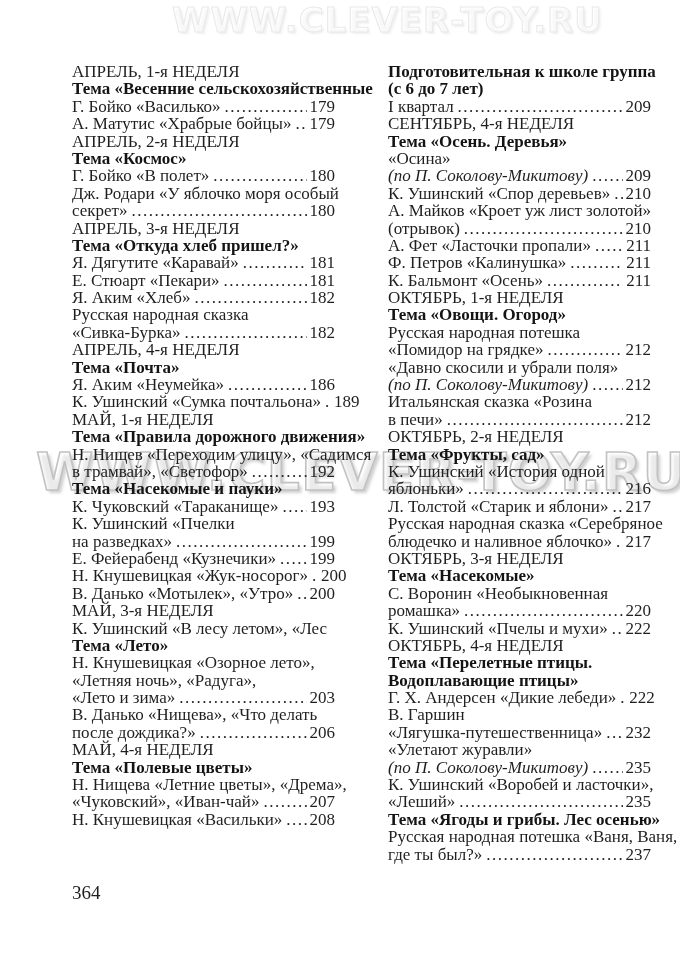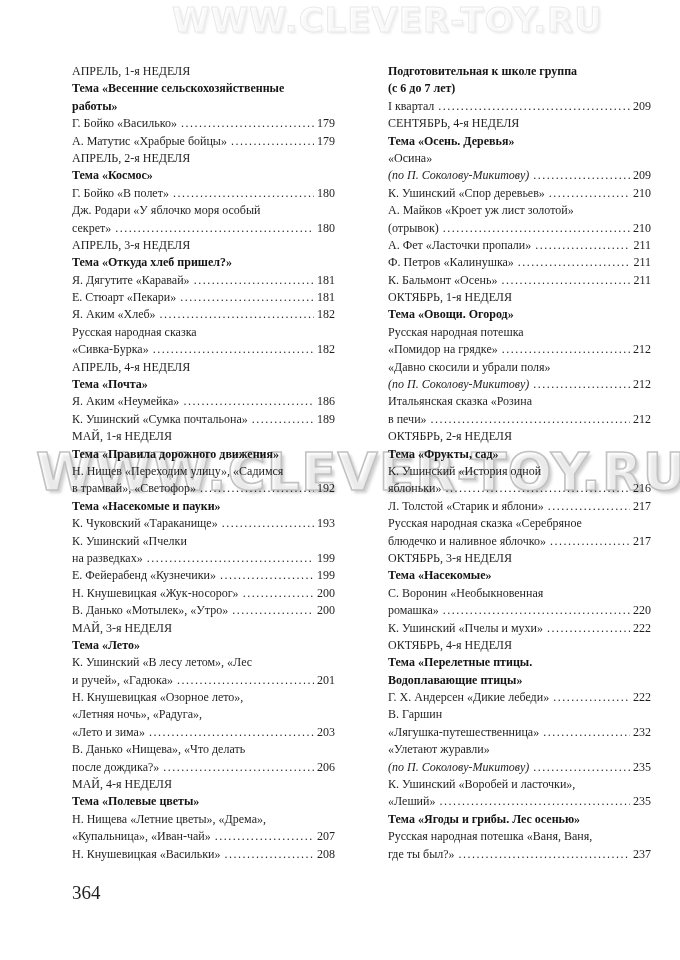--- a/index.html
+++ b/index.html
@@ -10,21 +10,21 @@
     font-family: "Liberation Serif", "DejaVu Serif", serif;
     color: #1f1f1f;
     position: relative;
   }
   .page { position: absolute; inset: 0; }
 
   .toc-col {
     position: absolute;
     top: 63px;
     width: 263px;
-    font-size: 12px;
+    font-size: 17px;
     line-height: 17.4px;
   }
   #col-left  { left: 72px; }
   #col-right { left: 348px; margin-left: 40px; }
 
   .toc-line { display: flex; align-items: baseline; height: 17.4px; }
   .toc-line .t { white-space: nowrap; flex: 0 0 auto; }
   .toc-line .t.b { font-weight: bold; color: #141414; }
   .toc-line .t.i { font-style: italic; }
   .toc-line .leader {
@@ -80,23 +80,20 @@
   <div id="wm-mid" class="watermark">WWW.CLEVER-TOY.RU</div>
 
   <div id="col-left" class="toc-col">
       <div class="toc-line">
         <span class="t">АПРЕЛЬ, 1-я НЕДЕЛЯ</span>
       </div>
       <div class="toc-line">
         <span class="t b">Тема «Весенние сельскохозяйственные</span>
       </div>
       <div class="toc-line">
-        <span class="t b">работы»</span>
-      </div>
-      <div class="toc-line">
         <span class="t">Г. Бойко «Василько»</span>
         <span class="leader"></span>
         <span class="p">179</span>
       </div>
       <div class="toc-line">
         <span class="t">А. Матутис «Храбрые бойцы»</span>
         <span class="leader"></span>
         <span class="p">179</span>
       </div>
       <div class="toc-line">
@@ -205,31 +202,26 @@
       </div>
       <div class="toc-line">
         <span class="t">В. Данько «Мотылек», «Утро»</span>
         <span class="leader"></span>
         <span class="p">200</span>
       </div>
       <div class="toc-line">
         <span class="t">МАЙ, 3-я НЕДЕЛЯ</span>
       </div>
       <div class="toc-line">
+        <span class="t">К. Ушинский «В лесу летом», «Лес</span>
+      </div>
+      <div class="toc-line">
         <span class="t b">Тема «Лето»</span>
       </div>
       <div class="toc-line">
-        <span class="t">К. Ушинский «В лесу летом», «Лес</span>
-      </div>
-      <div class="toc-line">
-        <span class="t">и ручей», «Гадюка»</span>
-        <span class="leader"></span>
-        <span class="p">201</span>
-      </div>
-      <div class="toc-line">
         <span class="t">Н. Кнушевицкая «Озорное лето»,</span>
       </div>
       <div class="toc-line">
         <span class="t">«Летняя ночь», «Радуга»,</span>
       </div>
       <div class="toc-line">
         <span class="t">«Лето и зима»</span>
         <span class="leader"></span>
         <span class="p">203</span>
       </div>
@@ -244,21 +236,21 @@
       <div class="toc-line">
         <span class="t">МАЙ, 4-я НЕДЕЛЯ</span>
       </div>
       <div class="toc-line">
         <span class="t b">Тема «Полевые цветы»</span>
       </div>
       <div class="toc-line">
         <span class="t">Н. Нищева «Летние цветы», «Дрема»,</span>
       </div>
       <div class="toc-line">
-        <span class="t">«Купальница», «Иван-чай»</span>
+        <span class="t">«Чуковский», «Иван-чай»</span>
         <span class="leader"></span>
         <span class="p">207</span>
       </div>
       <div class="toc-line">
         <span class="t">Н. Кнушевицкая «Васильки»</span>
         <span class="leader"></span>
         <span class="p">208</span>
       </div>
     </div>
 

